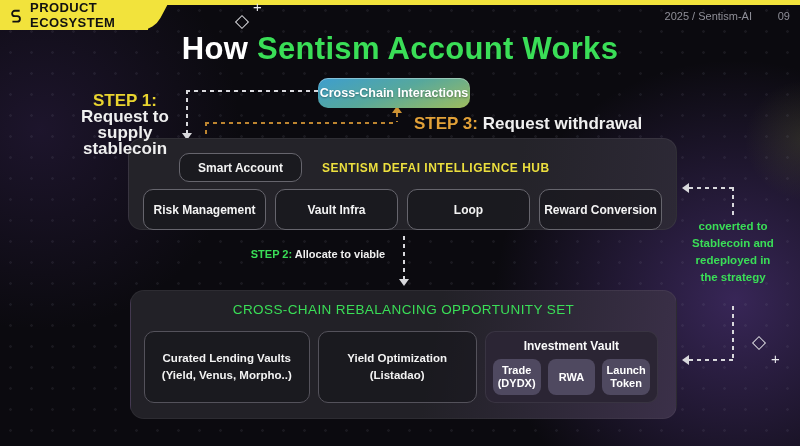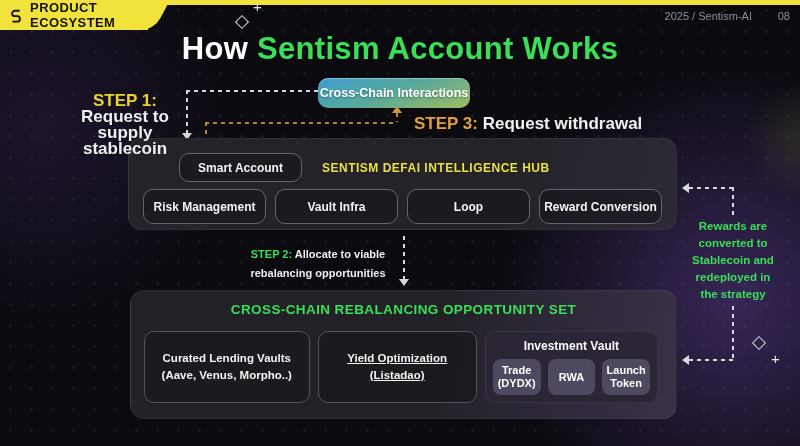--- a/index.html
+++ b/index.html
@@ -69,36 +69,36 @@
   .hub{ position:absolute; left:128px; top:138px; width:549px; height:92px; z-index:3;
         background:linear-gradient(100deg,#242329 70%, #2d2936 100%);
         border:1px solid rgba(255,255,255,0.06); border-radius:14px; }
   .hub-row1{ position:absolute; left:14px; top:14px; right:14px; height:29px; display:flex; align-items:center; }
   .pill{ border:1px solid #66656d; border-radius:10px; background:rgba(16,16,20,0.45);
          color:#f3f3f3; font-size:12px; font-weight:600;
          display:flex; align-items:center; justify-content:center; }
   .pill-smart{ width:123px; height:29px;margin-left:36px; }
   .hub-title{ margin-left:20px; color:#ecdf3e; font-size:12px; font-weight:800; letter-spacing:0.5px; }
   .hub-row2{ position:absolute; left:14px; right:14px; bottom:13px; height:27px; display:flex; gap:9px; }
-  .hub-row2 .pill{ flex:1; height:35px; }
+  .hub-row2 .pill{ flex:1; height:41px; }
   
   .rewards-note{ position:absolute; left:677px; top:218px; width:112px; z-index:4;
         text-align:center; color:#3ade57; font-size:11.5px; font-weight:700; line-height:17px; }
   
   .oppset{ position:absolute; left:130px; top:290px; width:547px; height:129px; z-index:3;
         background:linear-gradient(100deg,#222127 55%, #3b3049 100%);
         border:1px solid rgba(255,255,255,0.05); border-radius:14px; }
   .oppset-title{ position:absolute; top:11px; left:0; width:100%; text-align:center;
-        color:#3ade57; font-size:13.5px; font-weight:700; letter-spacing:0.4px; }
+        color:#3ade57; font-size:13.5px; font-weight:400; letter-spacing:0.4px; }
   .oppset-cards{ position:absolute; left:13px; right:18px; top:40px; height:72px; display:flex; gap:8px; }
   .opp-card{ border:1px solid #54525b; border-radius:10px; background:rgba(18,17,22,0.45);
         color:#f3f3f3; font-size:11.5px; font-weight:700; line-height:17px; text-align:center;
         display:flex; flex-direction:column; align-items:center; justify-content:center; }
   .opp-card.c1{ flex:1.04; }
-  .opp-card.c2{ flex:1;text-decoration:underline; }
+  .opp-card.c2{ flex:1; }
   .inv-card{ flex:1; background:#2b2534; border:1px solid rgba(255,255,255,0.07); border-radius:10px;
         padding:7px 7px 7px; display:flex; flex-direction:column; }
   .inv-title{ text-align:center; color:#fafafa; font-size:12px; font-weight:700; margin-bottom:6px; }
   .inv-chips{ display:flex; gap:7px; flex:1; }
   .chip{ flex:1; background:#4f4960; border-radius:8px; color:#fff; font-size:11px; font-weight:700;
         line-height:13px; display:flex; align-items:center; justify-content:center; text-align:center; padding:2px; }
   
   .deco-diamond{ position:absolute; width:10px; height:10px; border:1.6px solid #d9d9de;
         transform:rotate(45deg); z-index:4; }
   .deco-plus{ position:absolute; color:#e8e8ec; font-size:15px; font-weight:400; line-height:14px; z-index:6; }
@@ -111,21 +111,21 @@
 
   <div class="top-strip"></div>
   <div class="brand">
     <svg class="brand-logo" viewBox="0 0 20 22">
       <path d="M16 4 H8 a4.5 4.5 0 0 0 0 9 h4 a4.5 4.5 0 0 1 0 9 H4" fill="none" stroke="#111" stroke-width="3" stroke-linecap="butt"></path>
     </svg>
     <span class="brand-label">PRODUCT ECOSYSTEM</span>
   </div>
   <div class="meta">
     <span class="meta-proj">2025 / Sentism-AI</span>
-    <span class="meta-page">08</span>
+    <span class="meta-page">09</span>
   </div>
 
   <div class="title">
     <span class="t-prefix">How</span>
     <span class="t-highlight">Sentism Account Works</span>
   </div>
 
   <div class="deco-diamond" style="left:237px; top:17px;"></div>
   <div class="deco-plus" style="left:253px; top:0px;">+</div>
 
@@ -163,21 +163,20 @@
   <div class="step-note" style="left:414px; top:116px;">
     <span class="lbl-orange">STEP 3:</span>
     <span>Request withdrawal</span>
   </div>
 
   <div class="step-note note-center" style="left:243px; top:245px; width:150px; font-size:11px; line-height:19px;">
     <div>
       <span class="lbl-green">STEP 2:</span>
       <span>Allocate to viable</span>
     </div>
-    <div>rebalancing opportunities</div>
   </div>
 
   <div class="hub">
     <div class="hub-row1">
       <div class="pill pill-smart">
         <span>Smart Account</span>
       </div>
       <div class="hub-title">SENTISM DEFAI INTELLIGENCE HUB</div>
     </div>
     <div class="hub-row2">
@@ -190,33 +189,32 @@
       <div class="pill">
         <span>Loop</span>
       </div>
       <div class="pill">
         <span>Reward Conversion</span>
       </div>
     </div>
   </div>
 
   <div class="rewards-note">
-    <div>Rewards are</div>
     <div>converted to</div>
     <div>Stablecoin and</div>
     <div>redeployed in</div>
     <div>the strategy</div>
   </div>
 
   <div class="oppset">
     <div class="oppset-title">CROSS-CHAIN REBALANCING OPPORTUNITY SET</div>
     <div class="oppset-cards">
       <div class="opp-card c1">
         <div>Curated Lending Vaults</div>
-        <div>(Aave, Venus, Morpho..)</div>
+        <div>(Yield, Venus, Morpho..)</div>
       </div>
       <div class="opp-card c2">
         <div>Yield Optimization</div>
         <div>(Listadao)</div>
       </div>
       <div class="inv-card">
         <div class="inv-title">Investment Vault</div>
         <div class="inv-chips">
           <div class="chip">Trade (DYDX)</div>
           <div class="chip">RWA</div>

